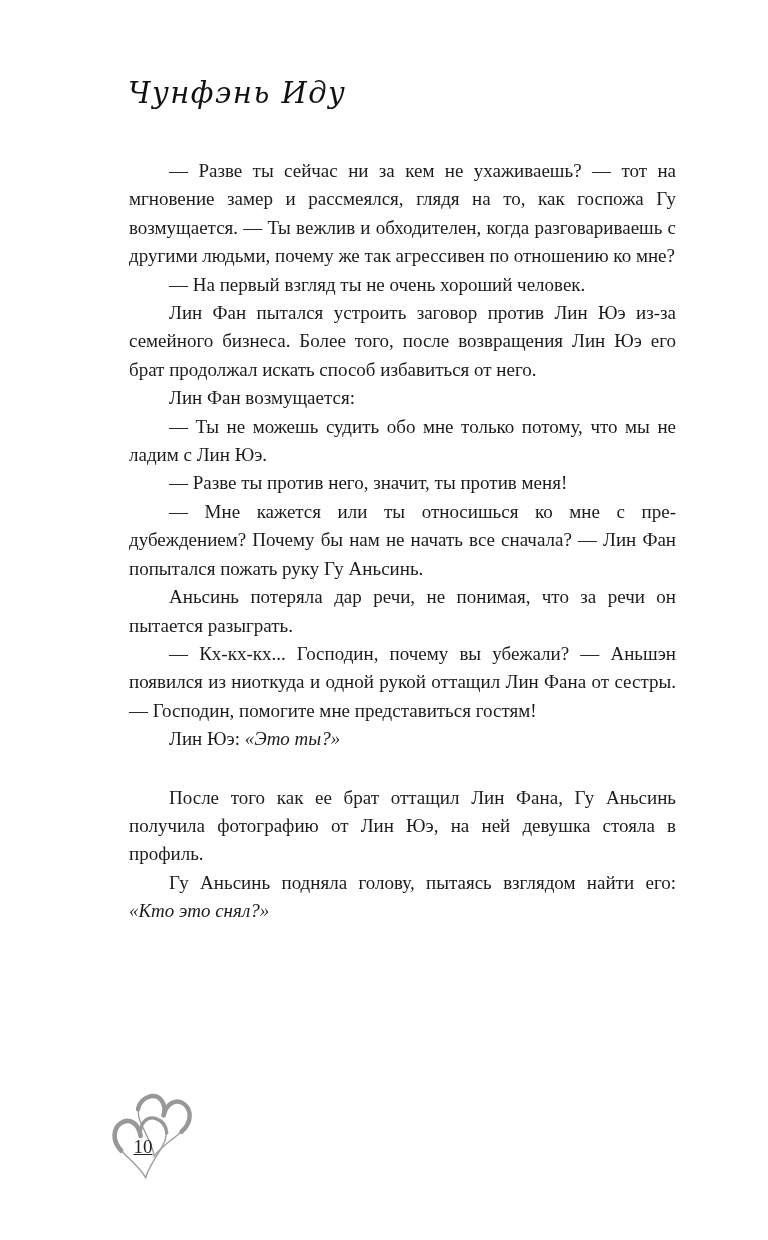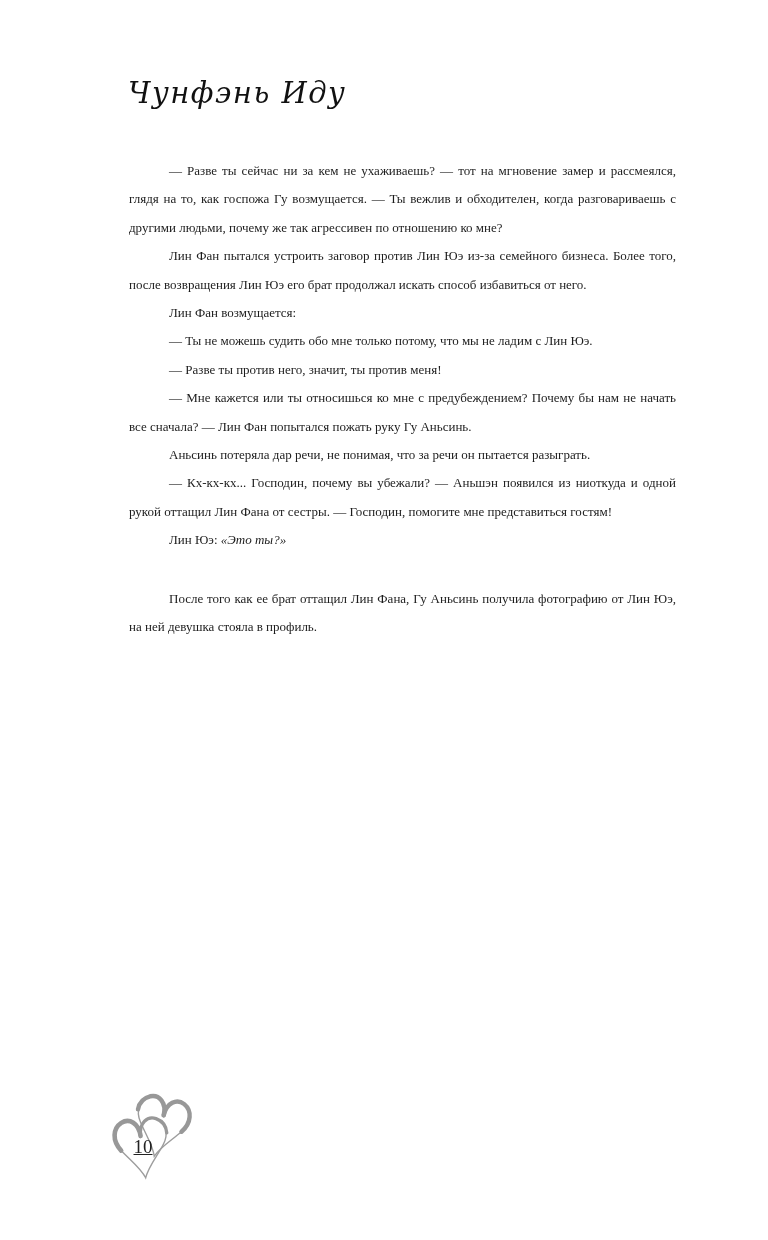--- a/index.html
+++ b/index.html
@@ -21,21 +21,21 @@
     font-size: 29px;
     letter-spacing: 1.5px;
     color: #111111;
     white-space: nowrap;
   }
   .page-body {
     position: absolute;
     left: 129px;
     top: 157px;
     width: 547px;
-    font-size: 13px;
+    font-size: 19px;
     line-height: 28.4px;
     text-align: justify;
     color: #1c1c1c;
   }
   .page-body p.para {
     margin: 0;
     padding: 0;
     text-indent: 40px;
   }
   .page-body p.para.scene-break { margin-top: 30px; }
@@ -62,29 +62,31 @@
 </style>
 </head>
 <body>
 
 <div class="book-page">
 
   <div class="running-header">Чунфэнь Иду</div>
 
   <div class="page-body">
       <p class="para"><span>— Разве ты сейчас ни за кем не ухаживаешь? — тот на мгновение замер и рассмеялся, глядя на то, как госпожа Гу возмущается. — Ты вежлив и обходителен, когда разговариваешь с другими людьми, почему же так агрессивен по отношению ко мне?</span></p>
+      <p class="para"><span>— На первый взгляд ты не очень хороший че­ловек.</span></p>
       <p class="para"><span>Лин Фан пытался устроить заговор против Лин Юэ из-за семейного бизнеса. Более того, после возвра­щения Лин Юэ его брат продолжал искать способ из­бавиться от него.</span></p>
       <p class="para"><span>Лин Фан возмущается:</span></p>
       <p class="para"><span>— Ты не можешь судить обо мне только потому, что мы не ладим с Лин Юэ.</span></p>
       <p class="para"><span>— Разве ты против него, значит, ты против меня!</span></p>
       <p class="para"><span>— Мне кажется или ты относишься ко мне с пре­дубеждением? Почему бы нам не начать все сначала? — Лин Фан попытался пожать руку Гу Аньсинь.</span></p>
       <p class="para"><span>Аньсинь потеряла дар речи, не понимая, что за речи он пытается разыграть.</span></p>
       <p class="para"><span>— Кх-кх-кх... Господин, почему вы убежали? — Аньшэн появился из ниоткуда и одной рукой оттащил Лин Фана от сестры. — Господин, помогите мне пред­ставиться гостям!</span></p>
       <p class="para"><span>Лин Юэ: </span><span class="it">«Это ты?»</span></p>
       <p class="para scene-break"><span>После того как ее брат оттащил Лин Фана, Гу Аньсинь получила фотографию от Лин Юэ, на ней де­вушка стояла в профиль.</span></p>
+      <p class="para"><span>Гу Аньсинь подняла голову, пытаясь взглядом найти его: </span><span class="it">«Кто это снял?»</span></p>
     </div>
 
   <div class="footer-decoration">
     <svg width="120" height="110" viewBox="0 0 120 110">
 
       <g transform="translate(16,-21) rotate(13 50 58)">
         <path d="M50,46 C50,33 59,26.5 67.5,30.5 C76.5,35 79,47 71,58 C63,69 54,77.5 50,88 C46,77.5 37,69 29,58 C21,47 23.5,35 32.5,30.5 C41,26.5 50,33 50,46 Z" fill="none" stroke="#9d9d9d" stroke-width="1.4"></path>
         <path d="M50,46 C50,33 41,26.5 32.5,30.5 C26.5,33.6 23.2,39.5 23.6,46" fill="none" stroke="#989898" stroke-width="4.4" stroke-linecap="round"></path>
         <path d="M50,46 C50,33 59,26.5 67.5,30.5 C76.5,35 79,47 71,58" fill="none" stroke="#989898" stroke-width="4.4" stroke-linecap="round"></path>
       </g>

